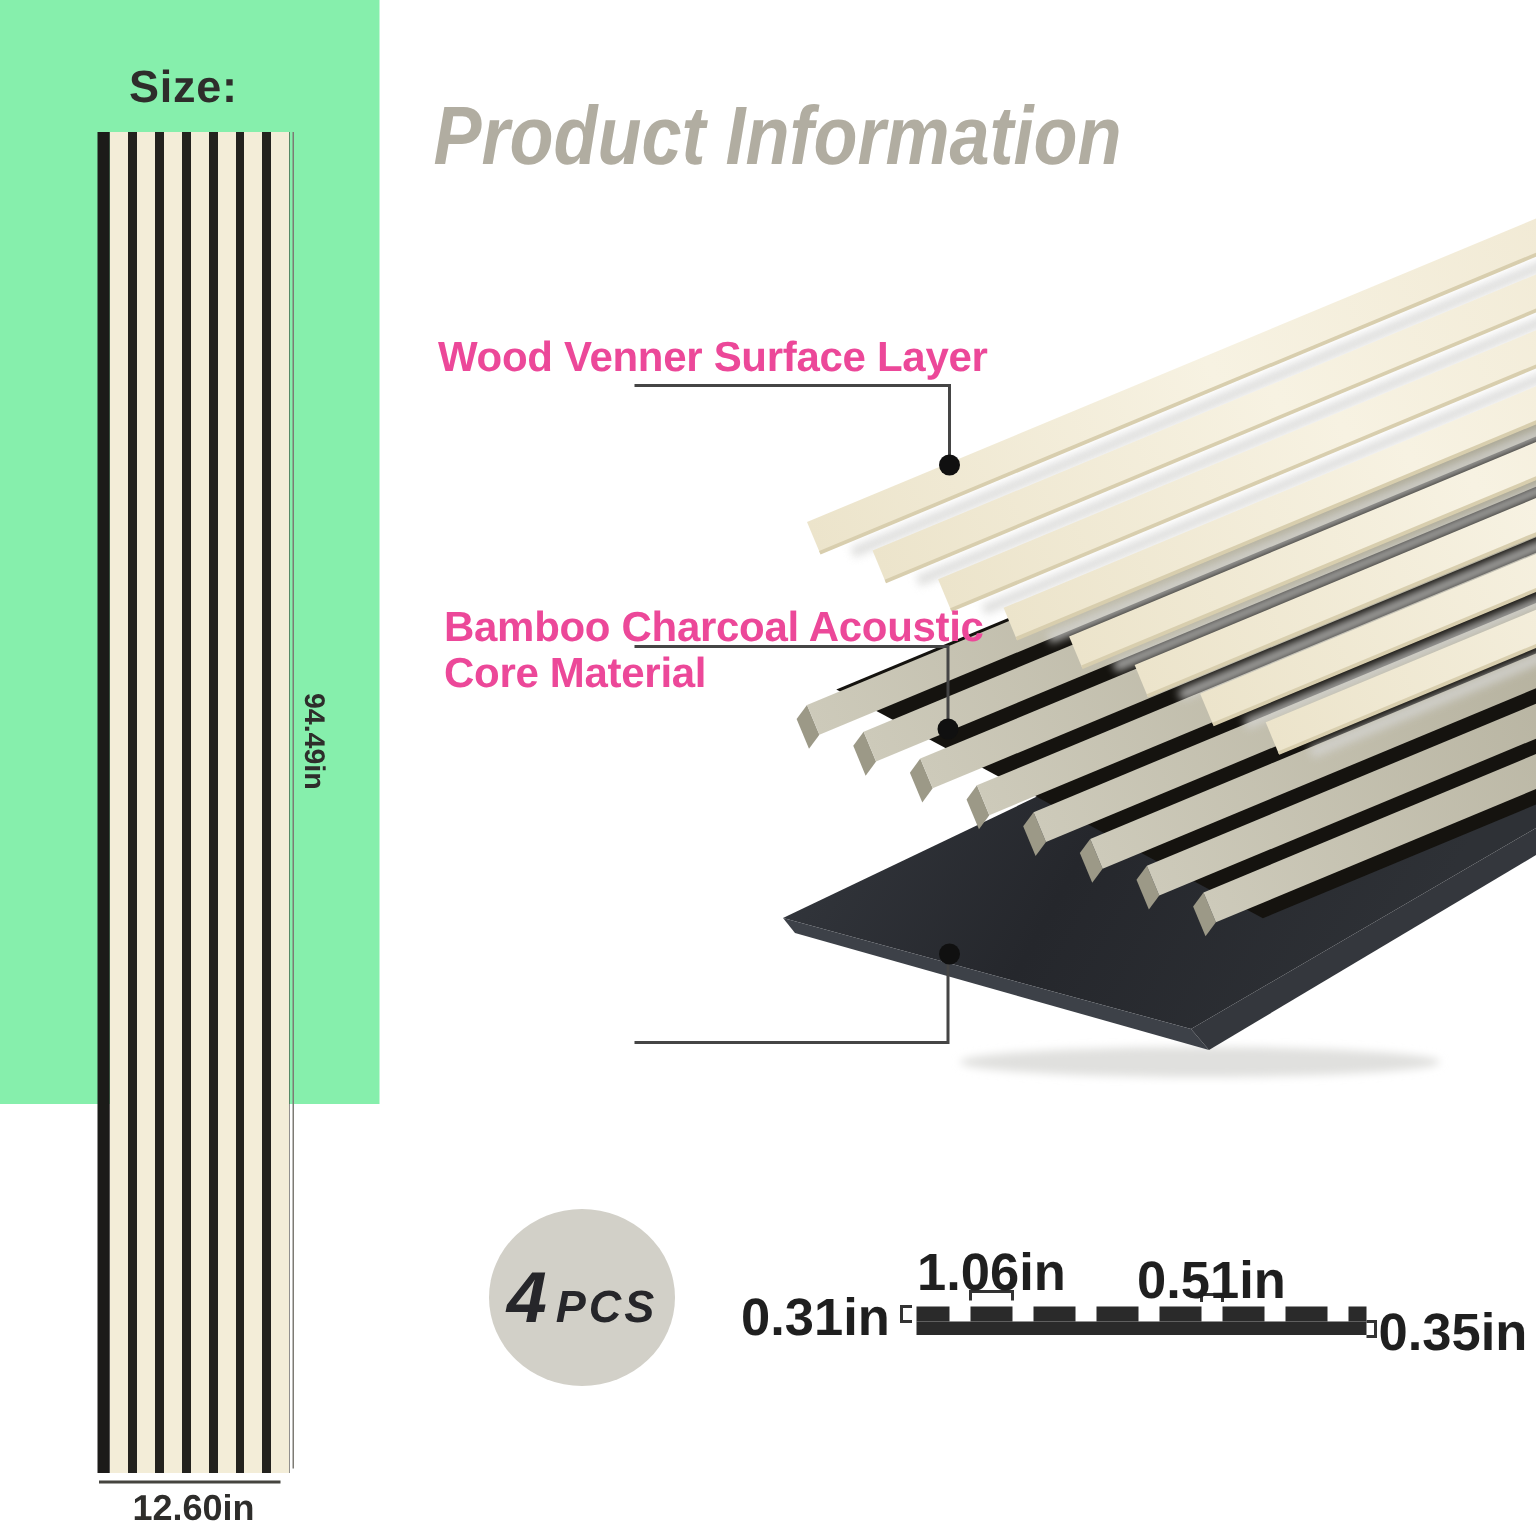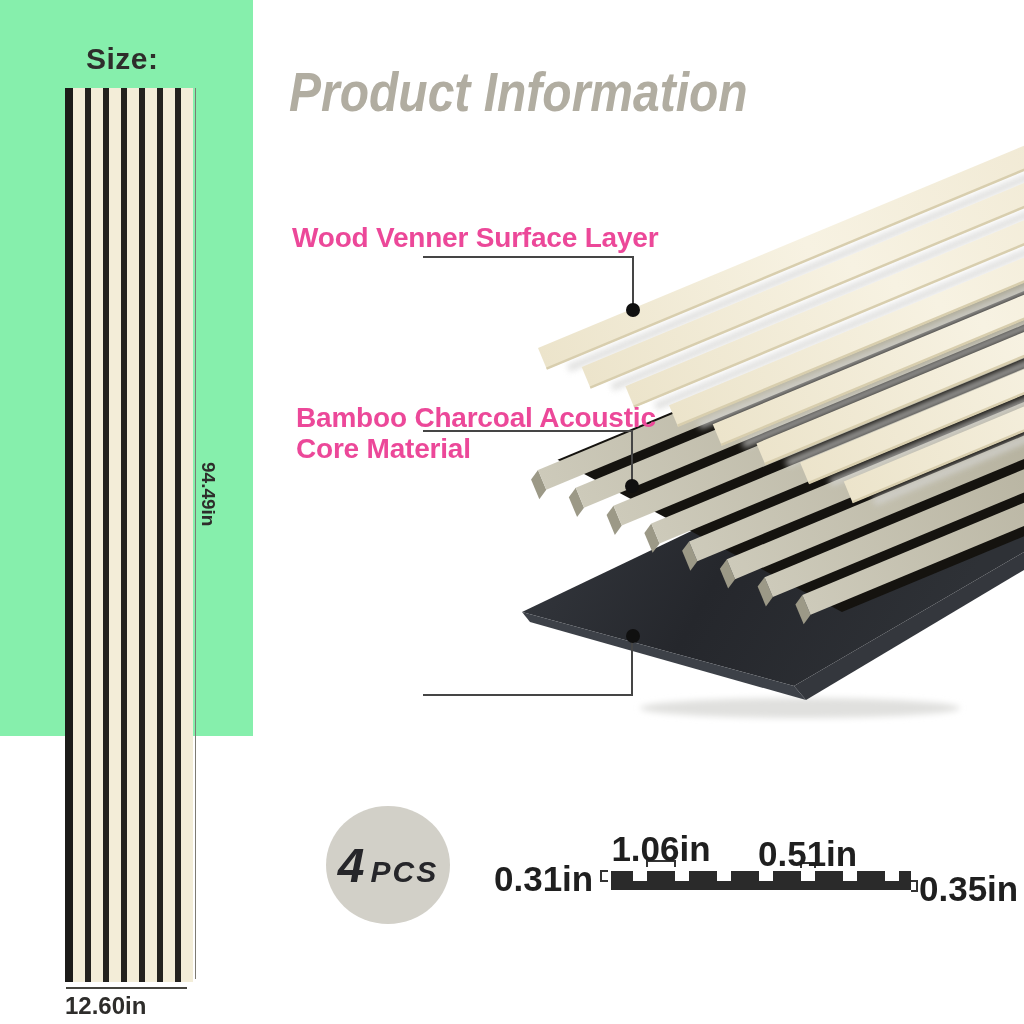--- a/index.html
+++ b/index.html
@@ -12,21 +12,21 @@
   .size-label{position:absolute;left:86px;top:42px;font-size:30px;font-weight:bold;
               color:#2e2d2b;letter-spacing:0.5px;}
   .slat-panel{position:absolute;left:65px;top:88px;width:120px;height:894px;
               border-left:8px solid #1c1b19;
               background:repeating-linear-gradient(to right,
                  #f3edd8 0px, #f3edd8 12px, #23221e 12px, #23221e 18px);}
   .dim-v-line{position:absolute;left:195px;top:88px;width:1px;height:891px;background:#7d7b74;}
   .dim-v-text{position:absolute;left:197px;top:462px;writing-mode:vertical-rl;
               font-size:19px;font-weight:bold;color:#2e2d2b;}
   .dim-h-line{position:absolute;left:66px;top:987px;width:121px;height:2px;background:#45443f;}
-  .dim-h-text{position:absolute;left:65px;top:992px;width:128px;text-align:left;
+  .dim-h-text{position:absolute;left:65px;top:992px;width:128px;text-align:center;
               font-size:24px;font-weight:bold;color:#2e2d2b;}
 
   
   .title{position:absolute;left:289px;top:60px;font-size:48px;font-weight:800;
          font-style:italic;color:#b1ada1;transform:scaleY(1.15);transform-origin:left top;
          white-space:nowrap;}
 
   
   .callout{position:absolute;color:#ec4899;font-size:28px;font-weight:700;
            line-height:31px;letter-spacing:-0.2px;white-space:nowrap;}

